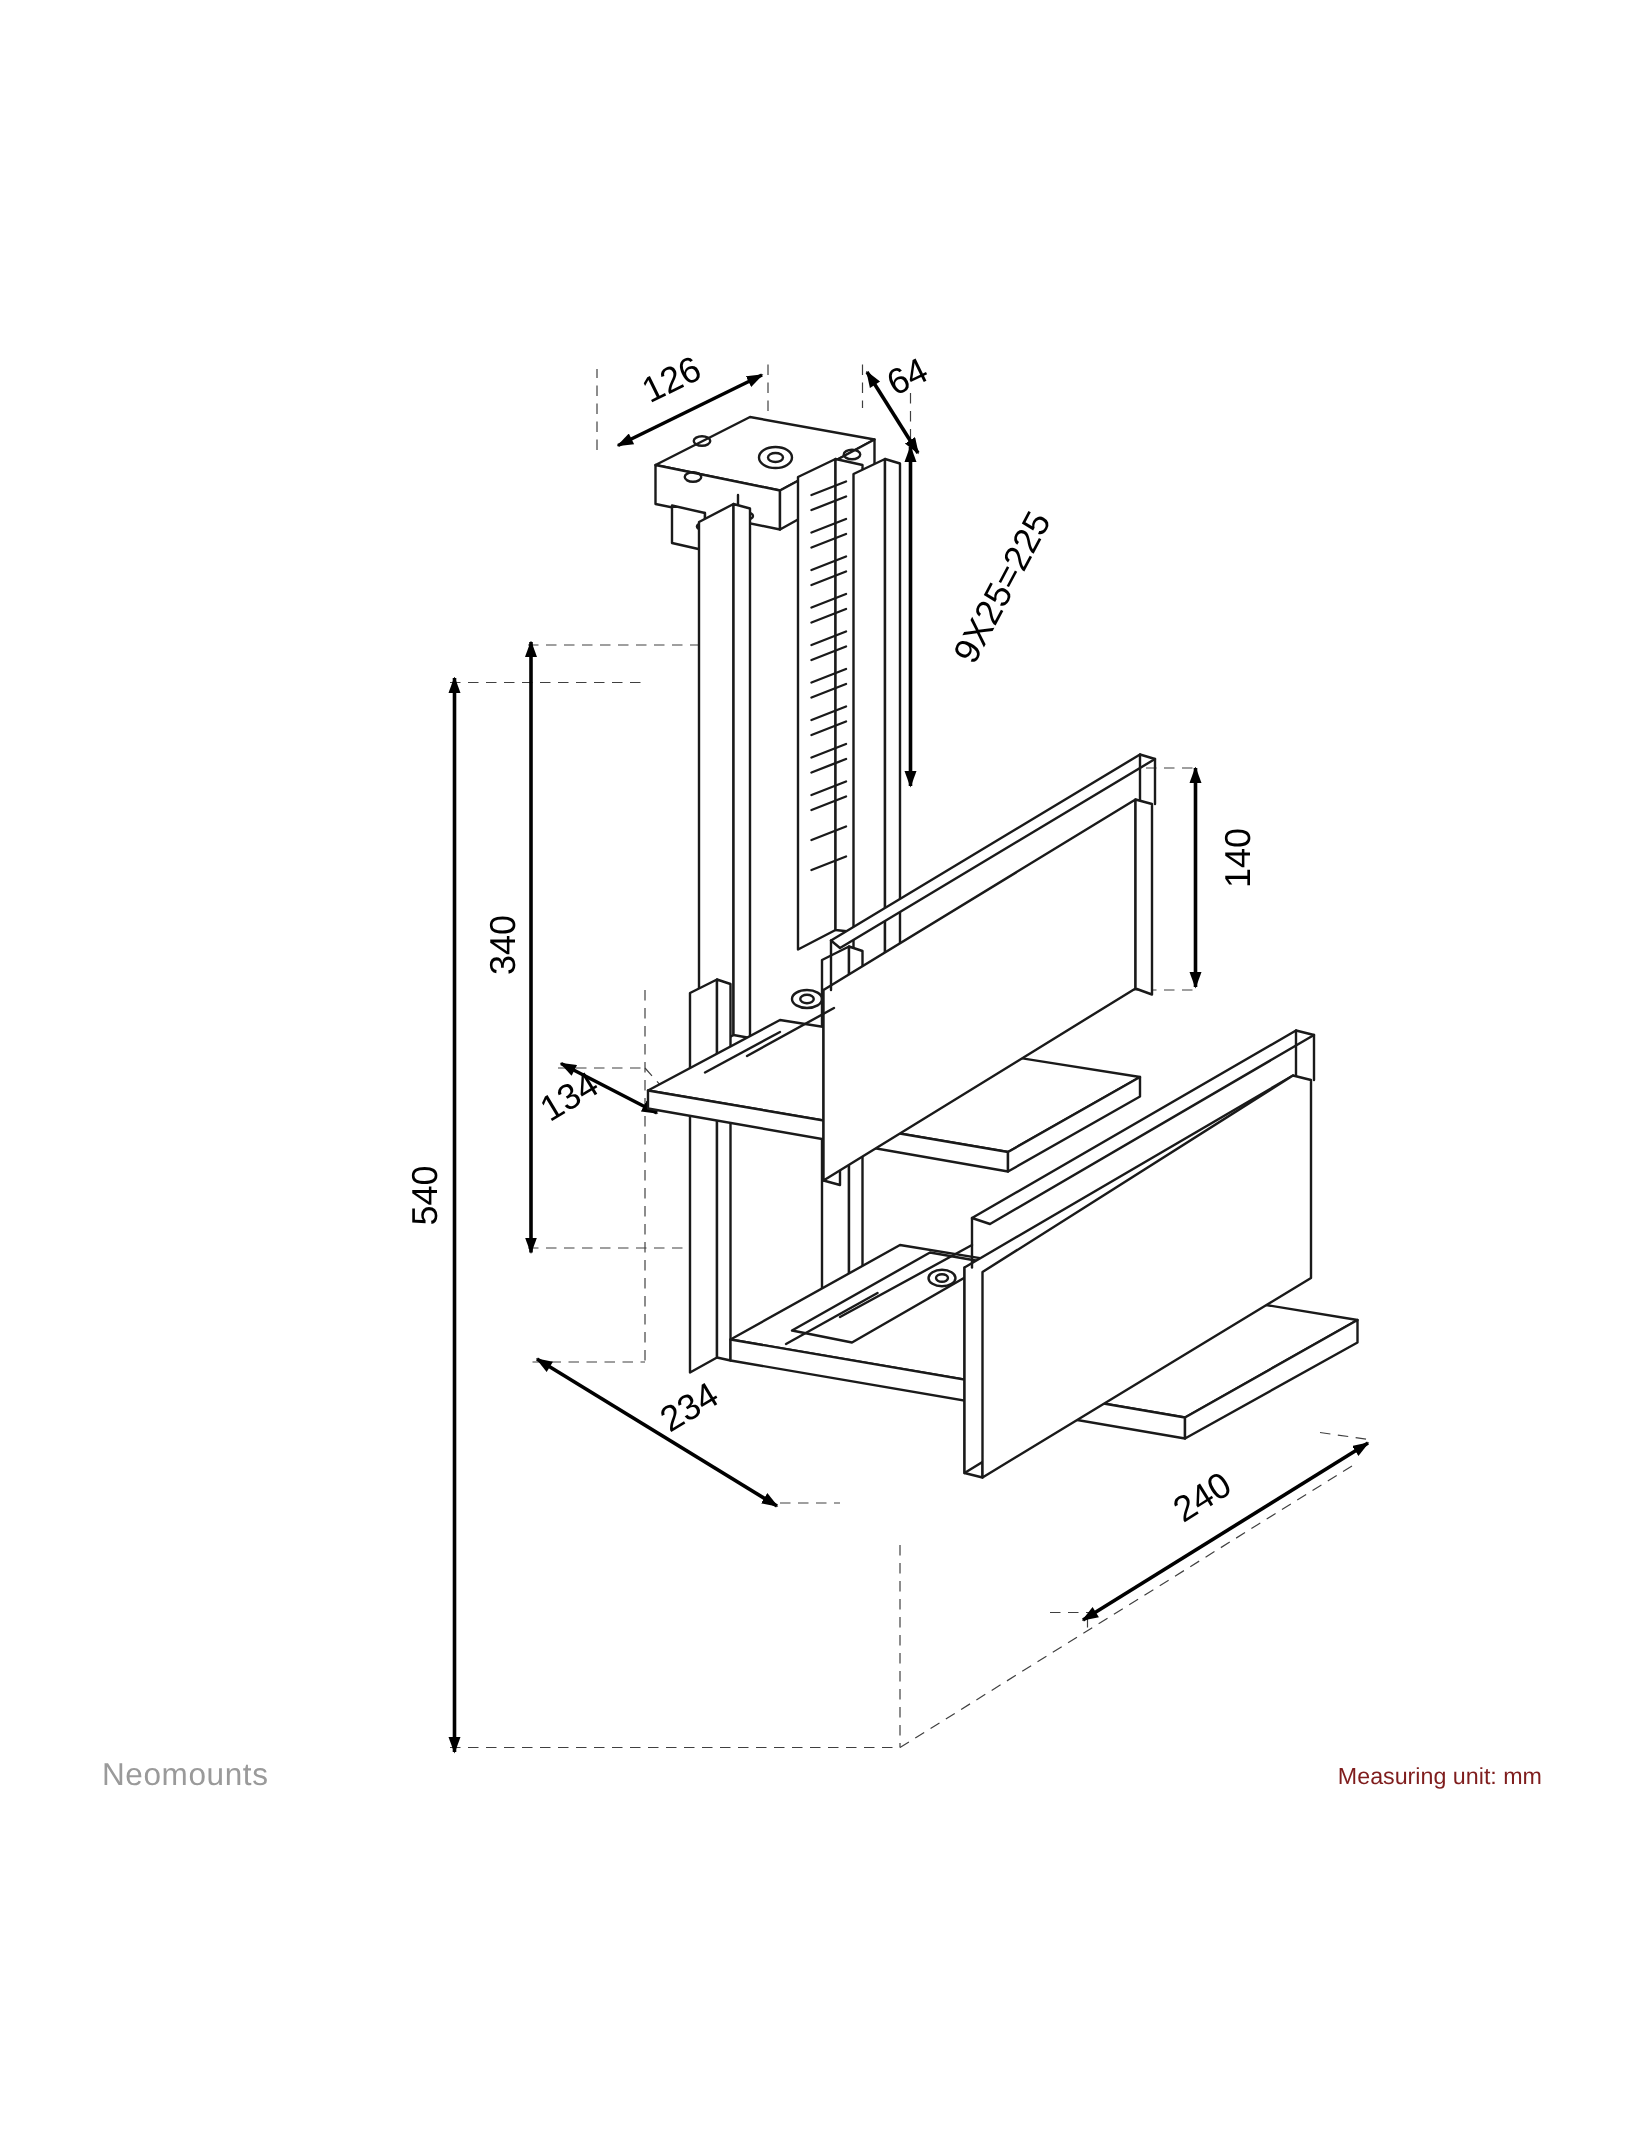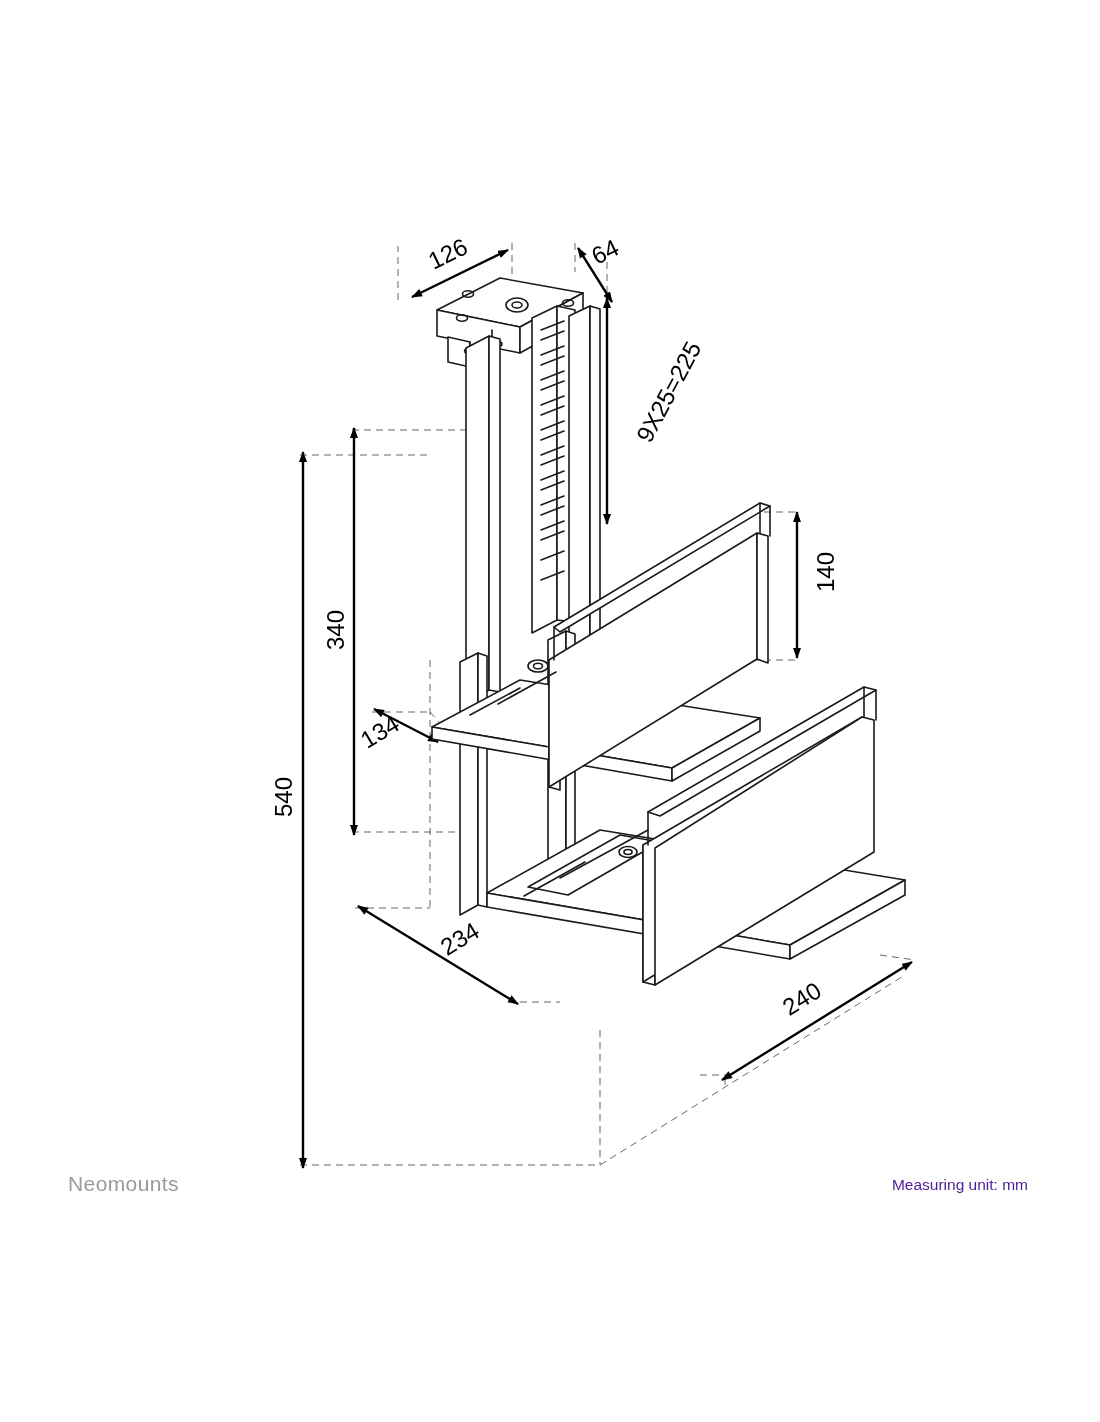--- a/index.html
+++ b/index.html
@@ -36,21 +36,21 @@
     font-size: 21px;
     letter-spacing: 0.4px;
     color: #9a9a9a;
     font-family: "Liberation Sans", sans-serif;
   }
   .unit-note {
     position: absolute;
     right: 72px;
     top: 1176px;
     font-size: 15.5px;
-    color: #4c1d95;
+    color: #7f1d1d;
     font-family: "Liberation Sans", sans-serif;
     white-space: nowrap;
   }
   .dim-label {
     position: absolute;
     font-size: 24px;
     color: #000000;
     font-family: "Liberation Sans", sans-serif;
     white-space: nowrap;
     transform-origin: 50% 50%;

